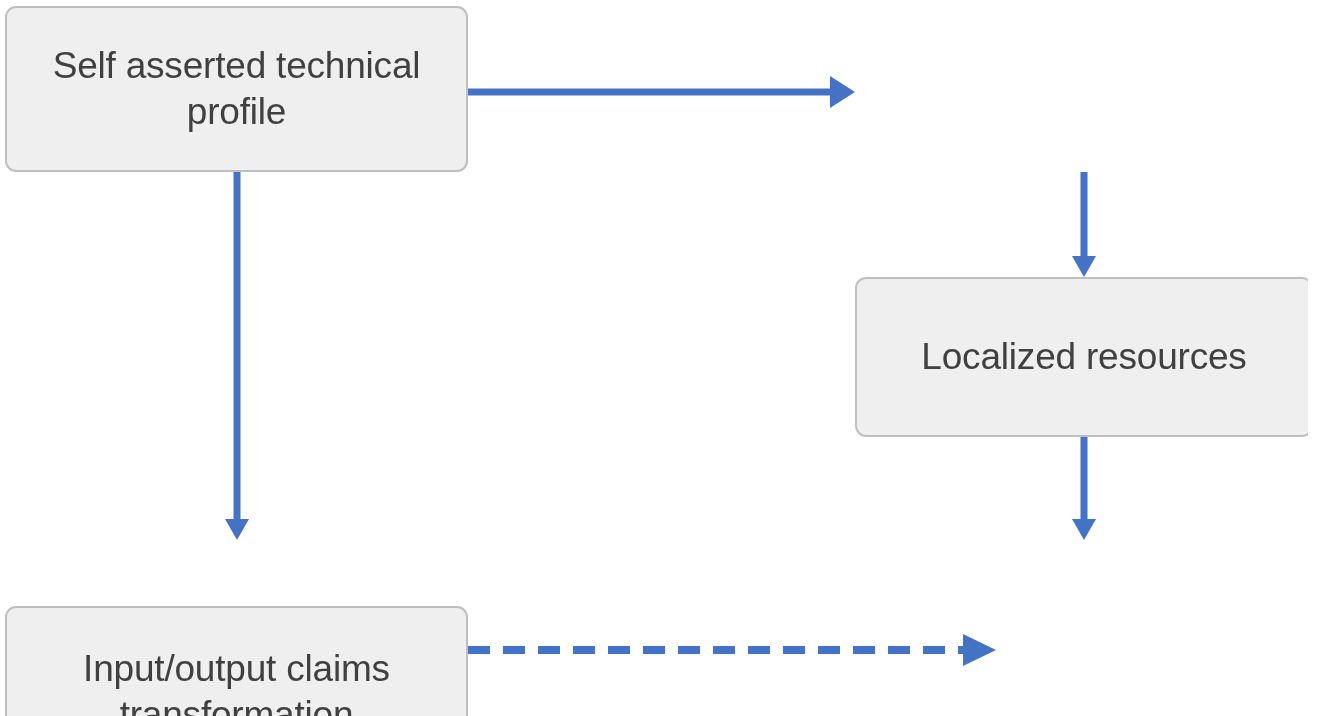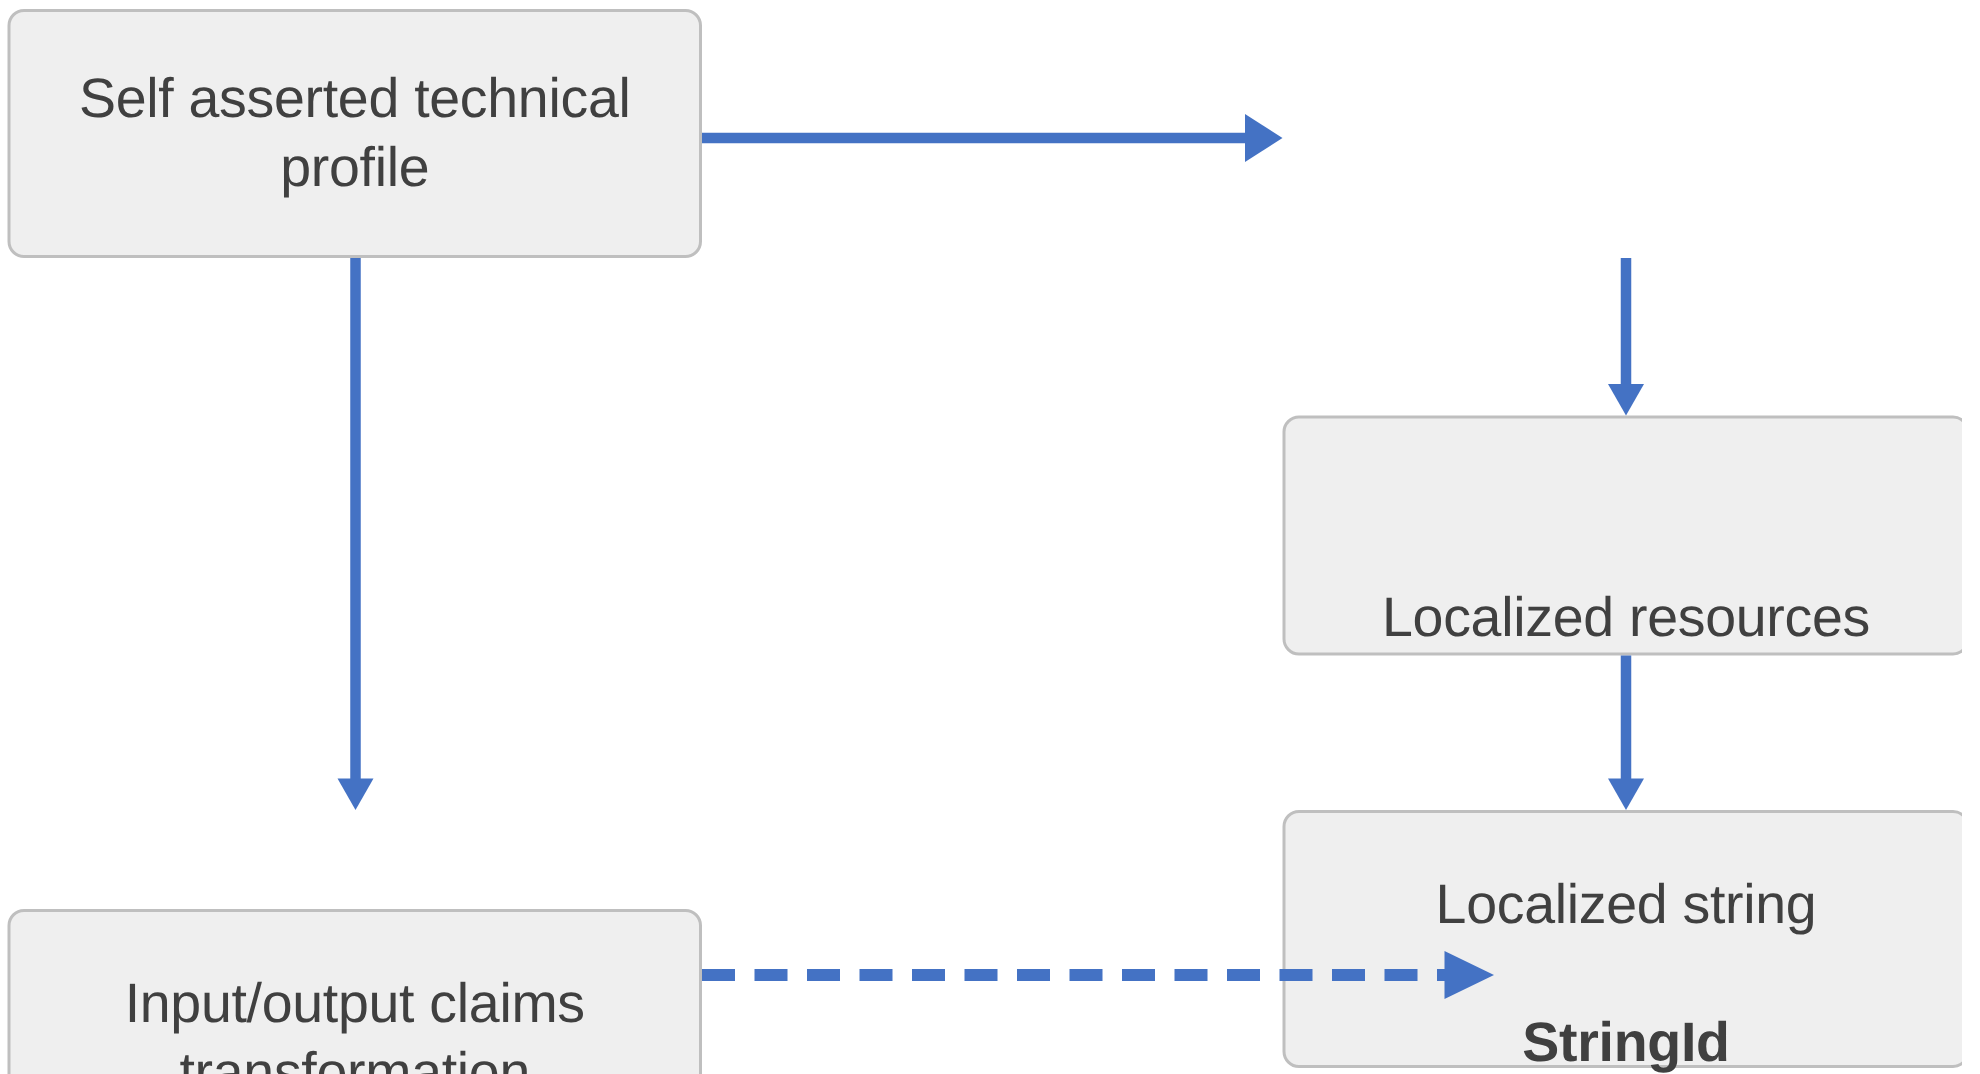--- a/index.html
+++ b/index.html
@@ -41,21 +41,21 @@
     box-sizing: border-box;
     white-space: pre-line;
   }
   .node .label .bold {
     font-weight: 700;
   }
 
   
   #node-self-asserted  { left: 5px;   top: 6px;   width: 463px; height: 166px; }
   #node-content-def    { left: 855px; top: 6px;   width: 458px; height: 166px; }
-  #node-localized-res  { left: 855px; top: 277px; width: 458px; height: 160px; align-items: flex-end; }
+  #node-localized-res  { left: 855px; top: 277px; width: 458px; height: 160px; }
   #node-claims-xform   { left: 5px;   top: 566px; width: 463px; height: 172px; margin-top: 40px; }
   #node-localized-str  { left: 855px; top: 540px; width: 458px; height: 172px; }
 
   
   #arrows {
     position: absolute;
     left: 0;
     top: 0;
     width: 1320px;
     height: 716px;
@@ -105,20 +105,14 @@
 
   <div class="node" id="node-localized-res">
     <span class="label">Localized resources</span>
   </div>
 
   <div class="node" id="node-claims-xform">
     <span class="label">Input/output claims
 transformation</span>
   </div>
 
-  <div class="node" id="node-localized-str">
-    <span class="label">
-      <span>Localized string</span><br>
-      <span class="bold">StringId</span>
-    </span>
-  </div>
 
 </div>
 
 </body></html>

